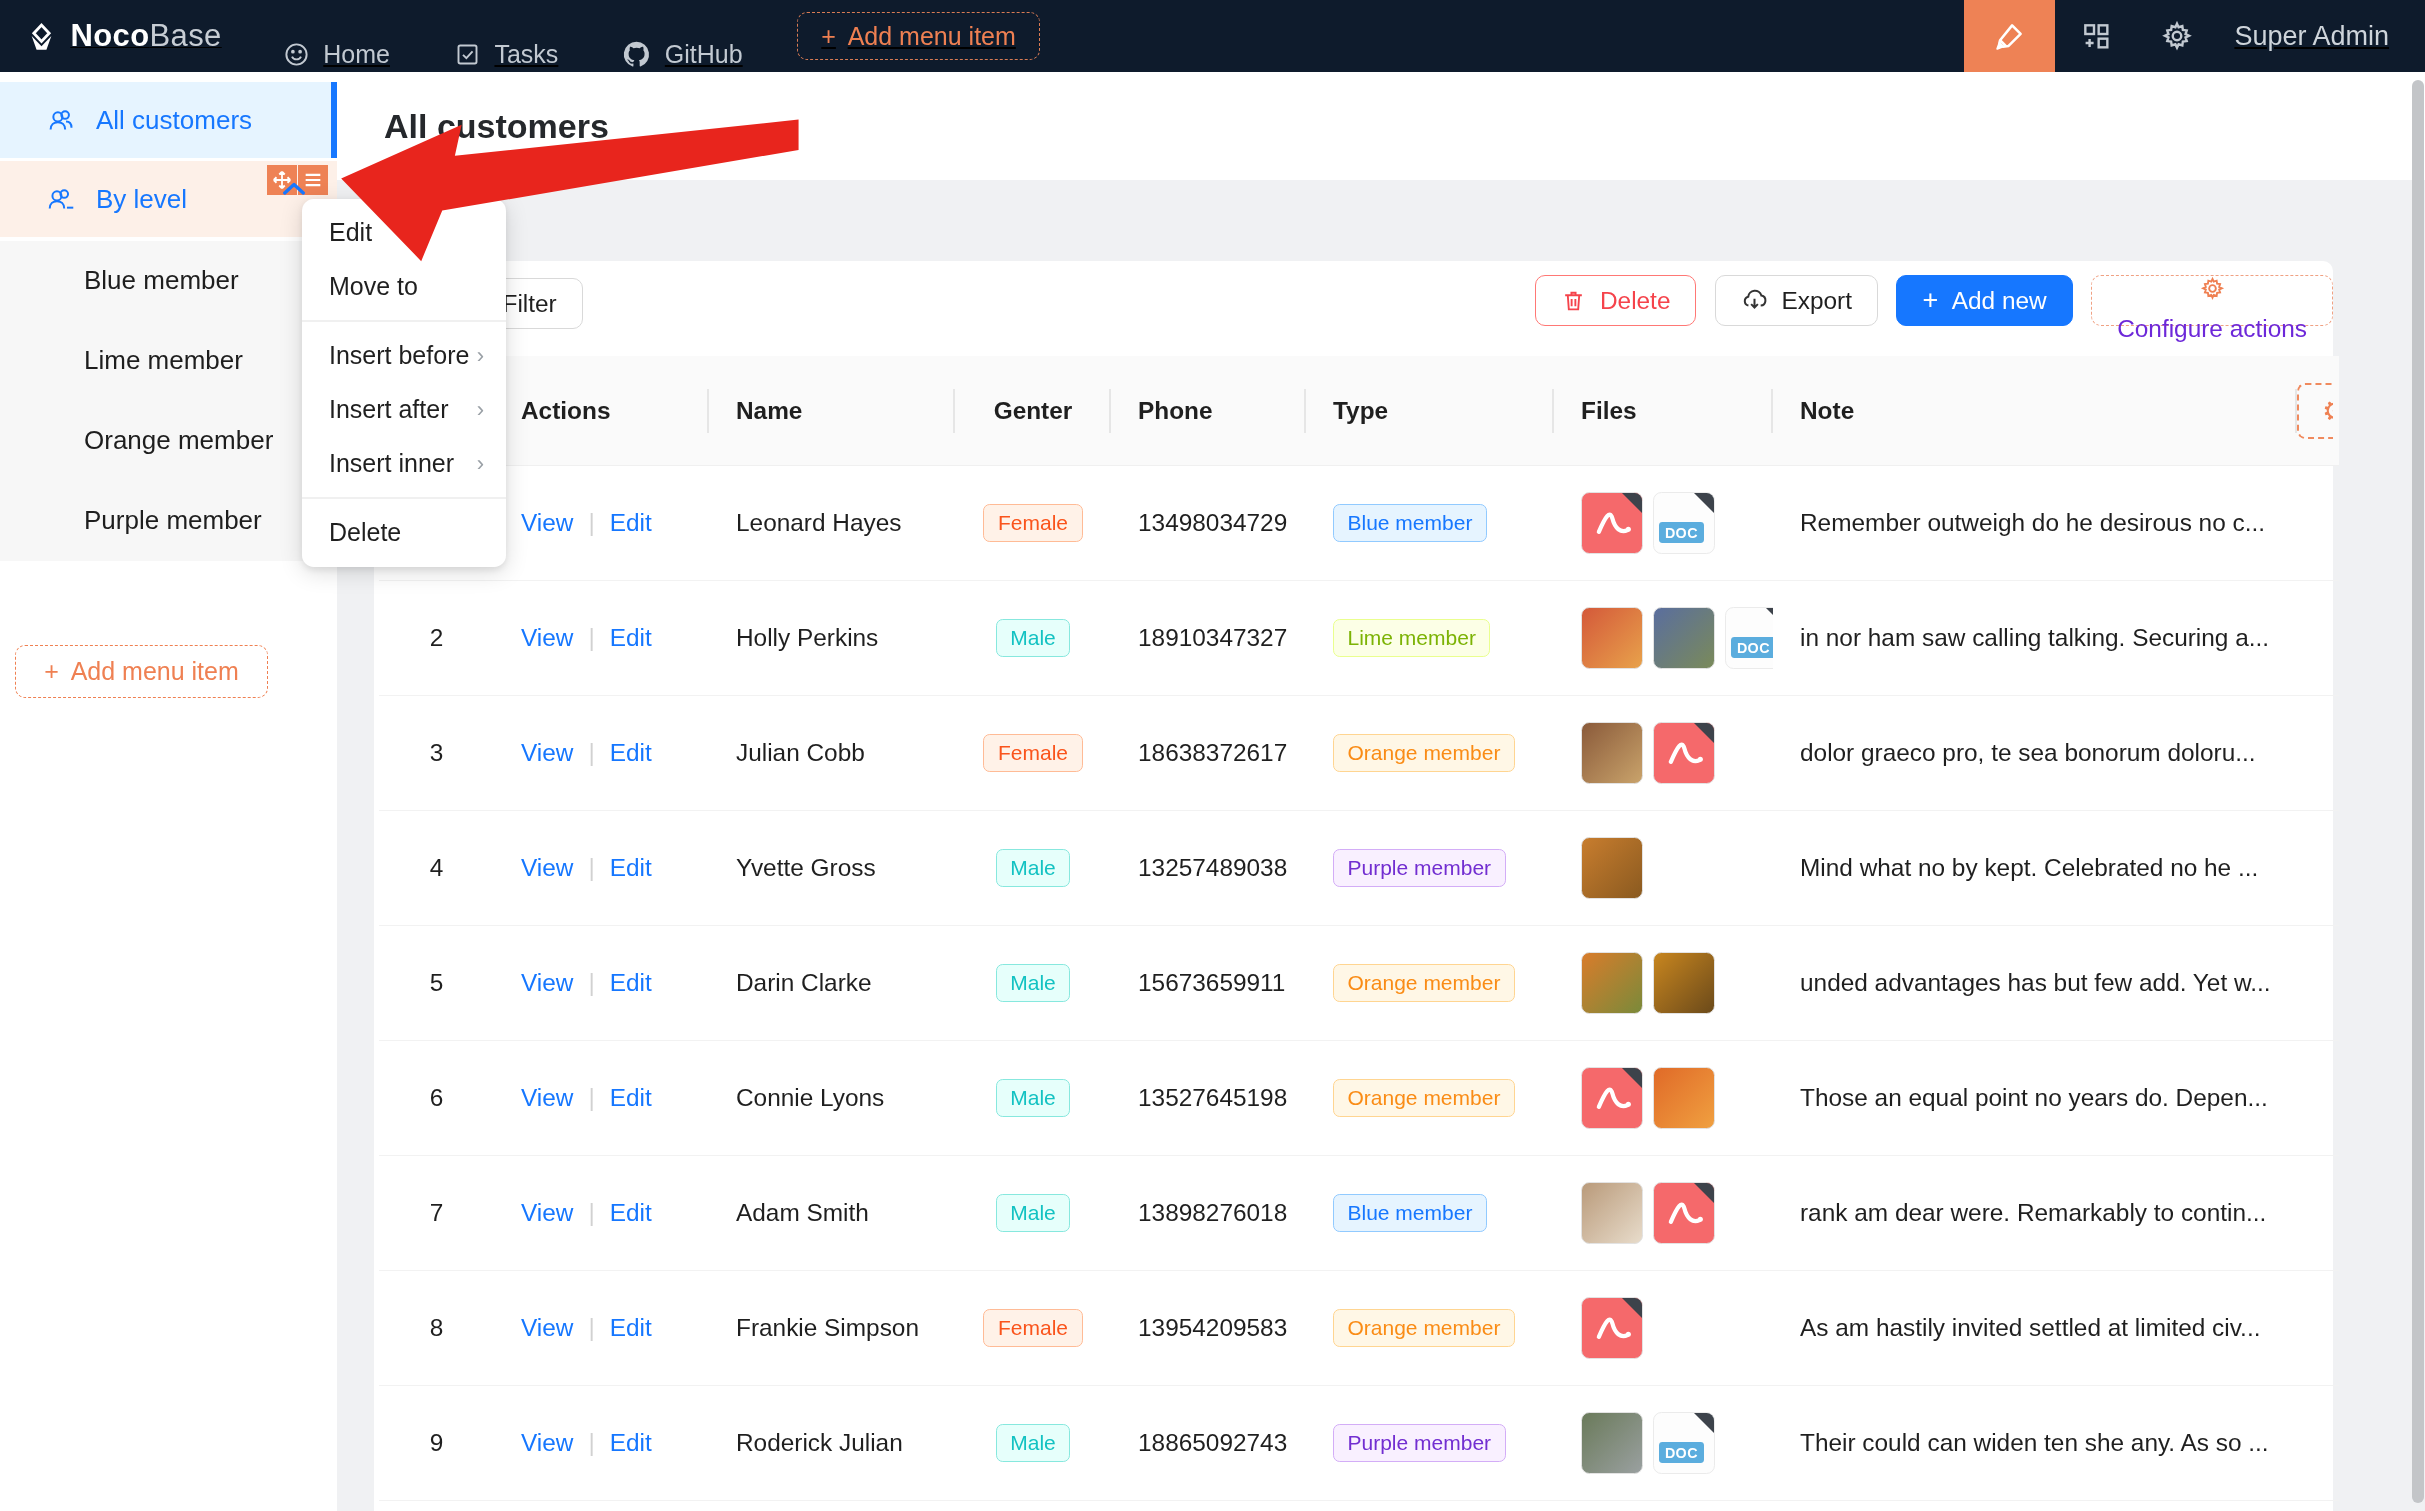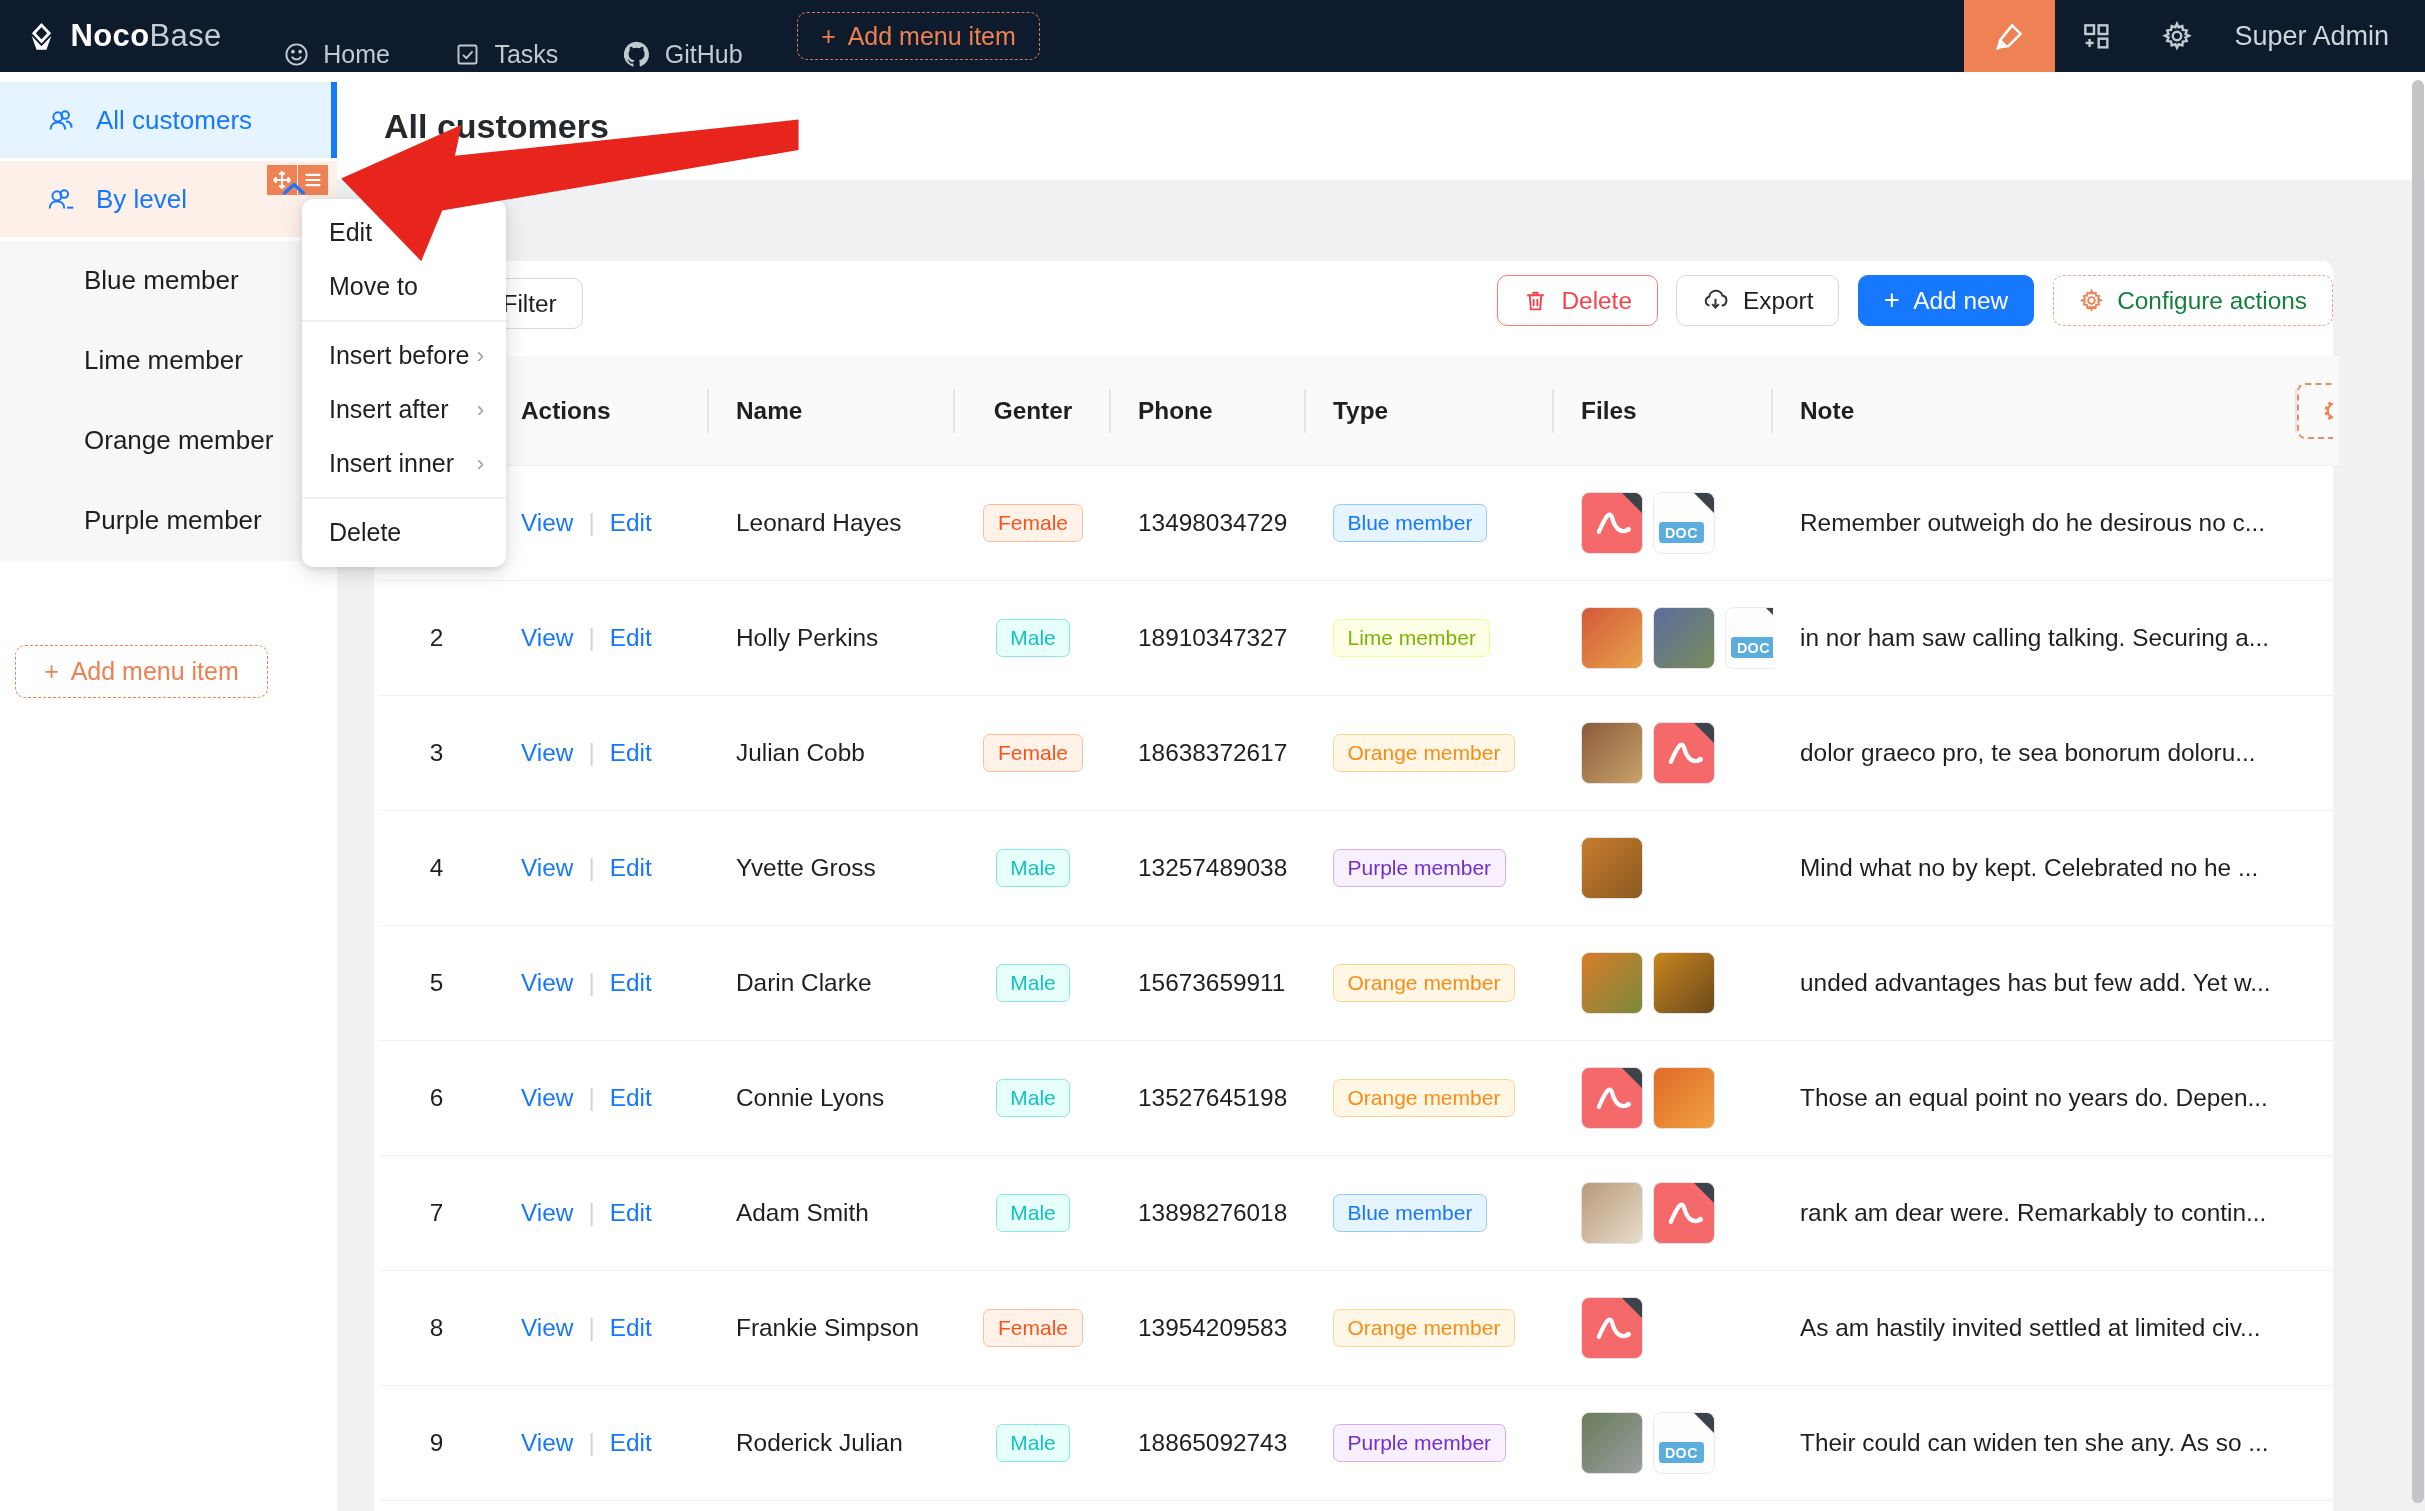--- a/index.html
+++ b/index.html
@@ -44,21 +44,21 @@
   .page-title{font-size:34px;font-weight:bold;color:#25282c;padding-left:47px;}
   .content-bg{position:absolute;left:337px;top:179px;width:2089px;height:1332px;background:#f0f1f3;}
   .card{position:absolute;left:374px;top:261px;width:1959px;height:1251px;background:#fff;border-radius:10px 10px 0 0;z-index:2;}
 
   
   .btn{display:inline-flex;align-items:center;gap:13.5px;height:51px;padding:0 25px;border-radius:10px;font-size:24.4px;border:1.7px solid #d9d9d9;background:#fff;color:rgba(0,0,0,.88);cursor:pointer;box-sizing:border-box;}
   .btn-filter{position:absolute;left:64px;top:17px;}
   .toolbar-right{position:absolute;right:0px;top:14.3px;display:flex;gap:18.5px;}
   .btn-danger{border-color:#ff7875;color:#f5434b;}
   .btn-primary{background:#1677ff;border-color:#1677ff;color:#fff;}
-  .btn-dashed-orange{border:1.7px dashed #f0a183;color:#15803d;}
+  .btn-dashed-orange{border:1.7px dashed #f0a183;color:#6d28d9;flex-direction:column;}
   .btn .plus{font-size:27px;line-height:1;}
 
   
   .tablewrap{position:absolute;left:5px;top:95px;width:1711px;}
   table{border-collapse:collapse;table-layout:fixed;width:1959px;}
   thead th{background:#fafafa;height:109px;font-size:24.4px;font-weight:600;color:rgba(0,0,0,.88);text-align:left;padding:0 0 0 27px;position:relative;border-bottom:1.7px solid #f0f0f0;}
   thead th.center{text-align:center;padding:0;}
   thead th .vsep{position:absolute;right:0;top:50%;transform:translateY(-50%);width:1.7px;height:44px;background:rgba(5,5,5,.08);}
   tbody td{height:114px;border-bottom:1.7px solid #f2f2f2;font-size:24.4px;color:rgba(0,0,0,.88);padding:0 10px 0 27px;overflow:hidden;white-space:nowrap;}
   td.center{text-align:center;padding:0;}
@@ -84,21 +84,21 @@
   
   .scrollbar{position:absolute;right:1.7px;top:80px;width:12.6px;height:1423px;background:#c3c5c8;border-radius:6.7px;z-index:60;cursor:pointer;}
 
   .arrow-overlay{position:absolute;left:0;top:0;z-index:100;pointer-events:none;}
 </style>
 </head>
 <body>
 
 <div id="stage">
 
-  <div class="navbar" style="background: rgb(14, 27, 44);">
+  <div class="navbar" style="background: rgb(14, 27, 44); text-decoration: underline;">
     <div class="brand">
       <span class="nicon">
         <svg width="35" height="35" viewBox="0 0 32 32">
           <path d="M9 13 L16 5.5 L23 13 L16 20.5 Z" fill="none" stroke="#fff" stroke-width="2.6"></path>
           <path d="M7 15.5 L16 25 L25 15.5 L20.5 28 H11.5 Z" fill="#fff"></path>
         </svg>
       </span>
       <span><span class="noco">Noco</span><span class="base">Base</span></span>
     </div>
     <div class="nav-items" id="nav-items">

